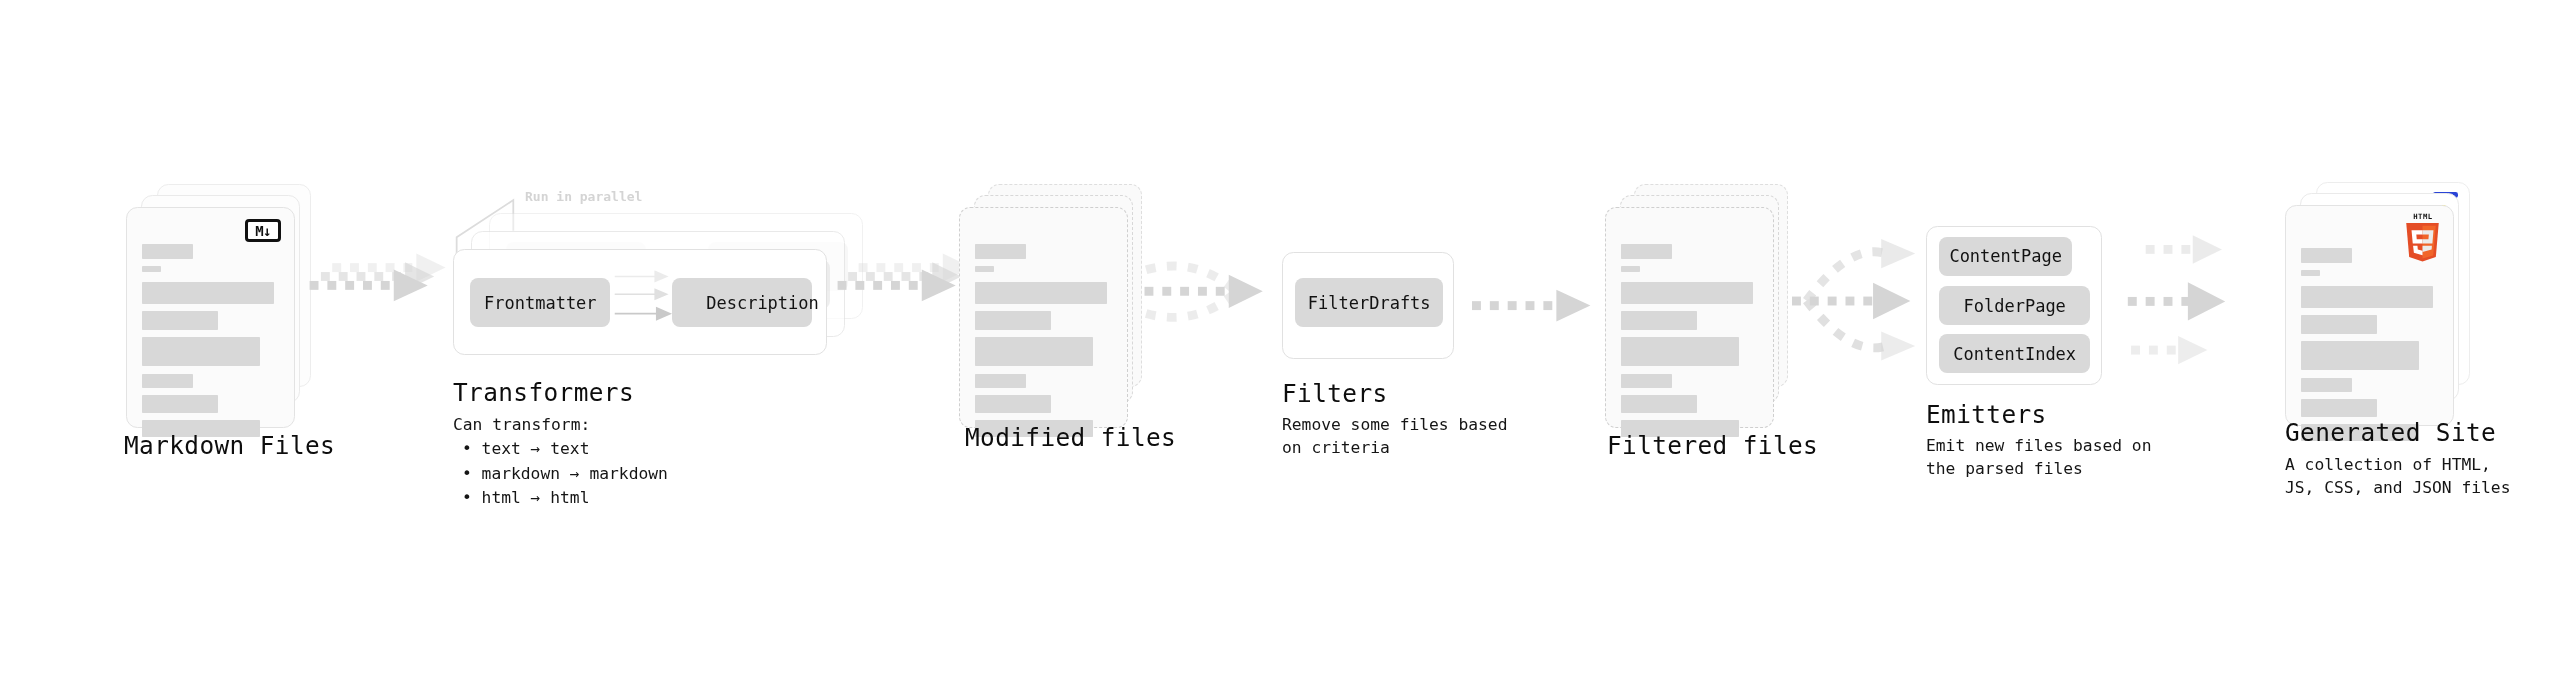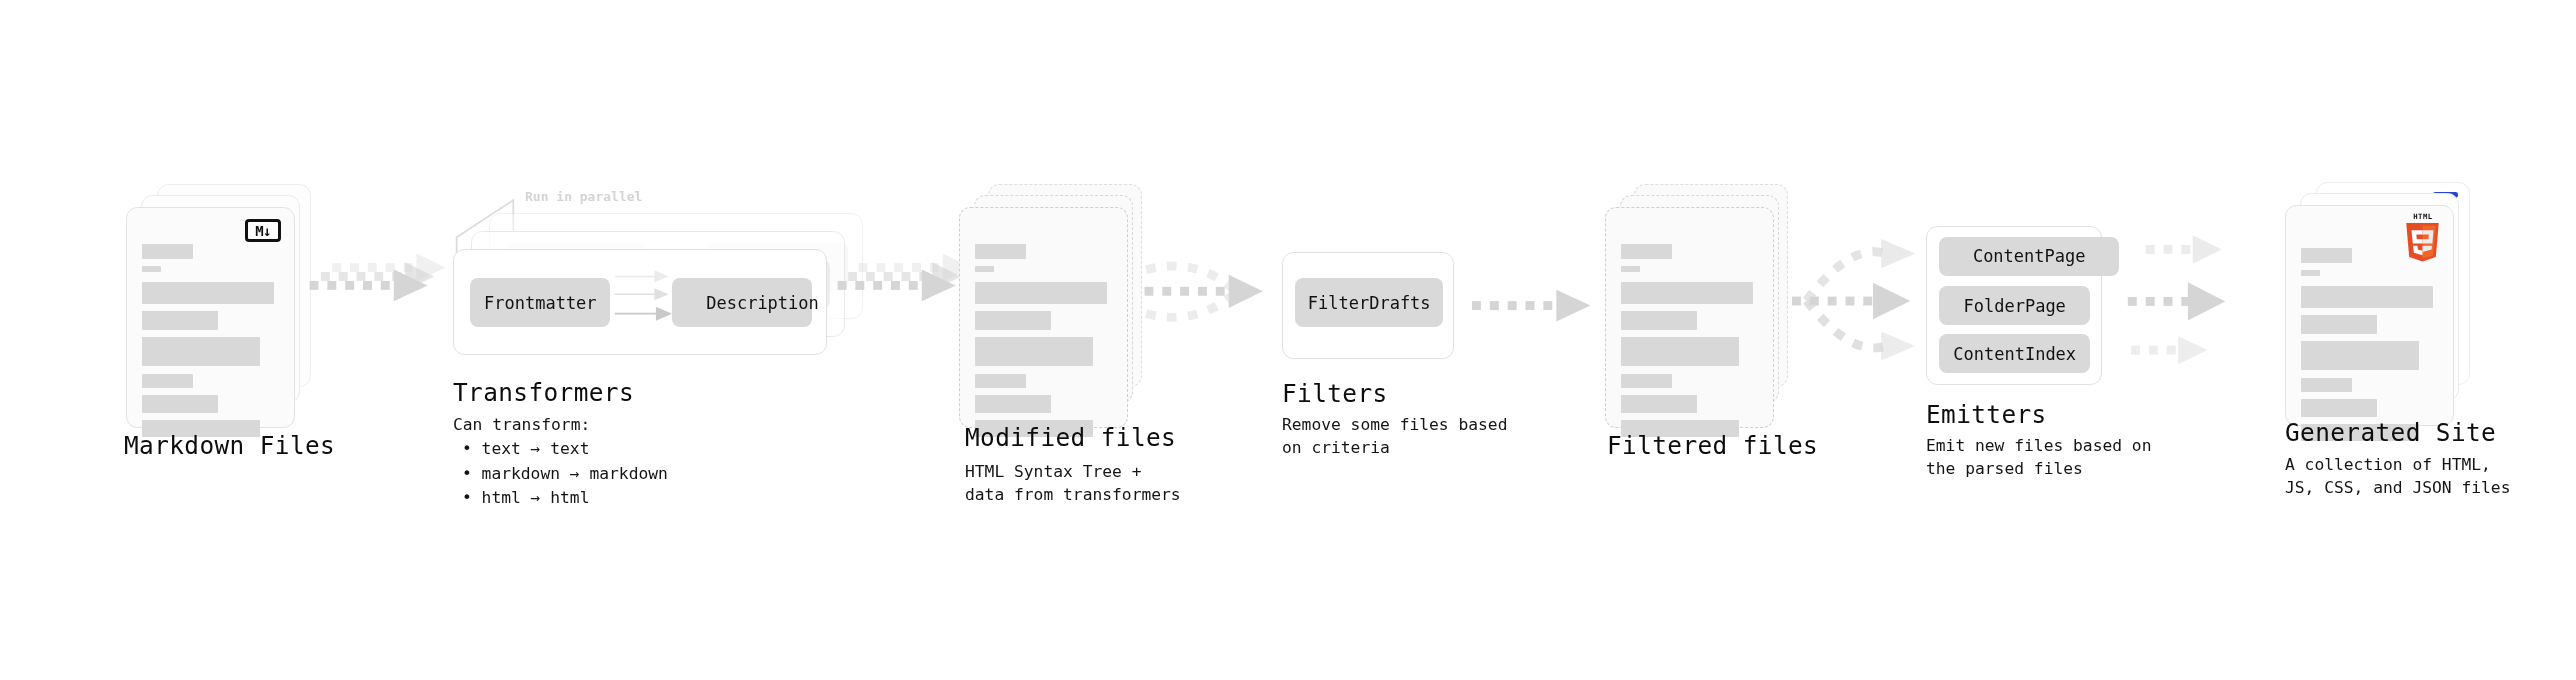--- a/index.html
+++ b/index.html
@@ -322,22 +322,20 @@
         <div class="ln" style="width:132px; height:22px;"></div>
         <div class="ln" style="width:76px;  height:18.7px;"></div>
         <div class="ln" style="width:118px; height:29px;"></div>
         <div class="ln" style="width:51px;  height:14px;"></div>
         <div class="ln" style="width:76px;  height:18px;"></div>
         <div class="ln" style="width:118px; height:17px;"></div>
       </div>
     </div>
   </div>
   <div class="node title" style="left:965px; top:423px;">Modified files</div>
-  <div class="node subtitle" style="left:965px; top:460px;">HTML Syntax Tree +
-data from transformers</div>
 
   <svg class="node" style="left:1144px; top:252px;" width="163" height="81" viewBox="0 0 200 100">
     <g fill="#d5d5d5" opacity="0.55">
       <path d="M 2 22 Q 60 6 108 44" fill="none" stroke="#dedede" stroke-width="11" stroke-dasharray="12 14" stroke-linecap="butt"></path>
       <path d="M 2 76 Q 60 92 108 54" fill="none" stroke="#dedede" stroke-width="11" stroke-dasharray="12 14" stroke-linecap="butt"></path>
     </g>
     <g fill="#d5d5d5">
       <rect x="0" y="43" width="11" height="11"></rect>
         <rect x="22" y="43" width="11" height="11"></rect>
       <rect x="44" y="43" width="11" height="11"></rect>
@@ -399,21 +397,21 @@
         <rect x="22" y="77" width="11" height="11"></rect>
       <rect x="44" y="77" width="11" height="11"></rect>
         <rect x="66" y="77" width="11" height="11"></rect>
       <rect x="88" y="77" width="11" height="11"></rect>
       <polygon points="100,60 146,82.5 100,105"></polygon>
     </g>
   </svg>
 
   <div class="node" style="left:1926px; top:226px;">
     <div class="box" style="left:0; top:0; width:176px; height:159px;">
-      <div class="pill" style="position:absolute; left:12.2px; top:9.8px; width:180px; height:39px;">ContentPage</div>
+      <div class="pill" style="position:absolute; left:12.2px; top:9.8px; width:133px; height:39px;">ContentPage</div>
       <div class="pill" style="position:absolute; left:12.2px; top:59px; width:151px; height:39px;">FolderPage</div>
       <div class="pill" style="position:absolute; left:12.2px; top:107px; width:151px; height:39px;">ContentIndex</div>
     </div>
   </div>
   <div class="node title" style="left:1926px; top:400px;">Emitters</div>
   <div class="node subtitle" style="left:1926px; top:434px;">Emit new files based on
 the parsed files</div>
 
   <svg class="node" style="left:2121px; top:232px;" width="163" height="138" viewBox="0 0 200 170">
     <g fill="#d5d5d5" opacity="0.45">

